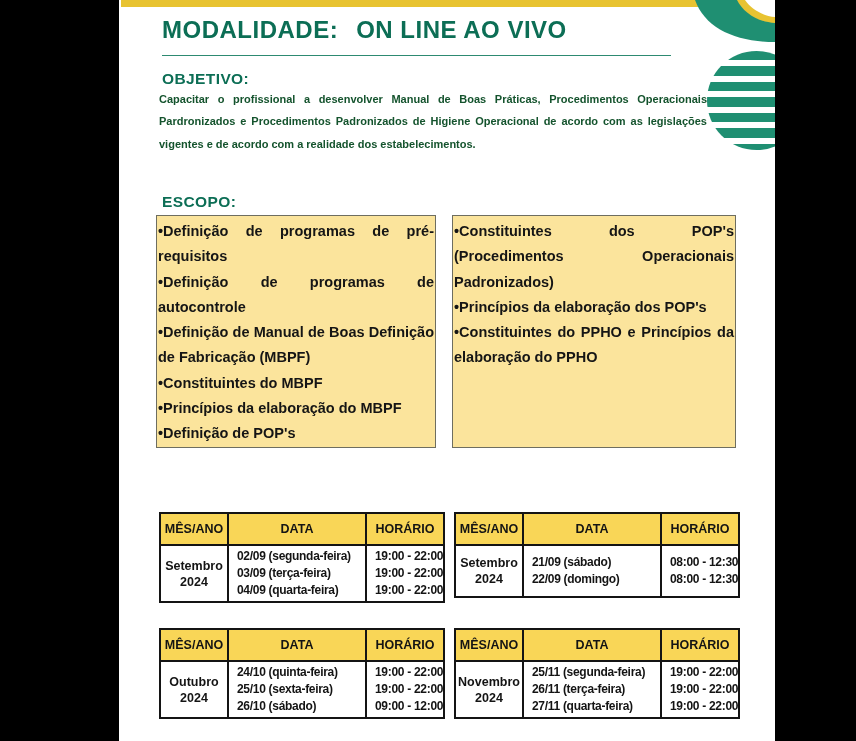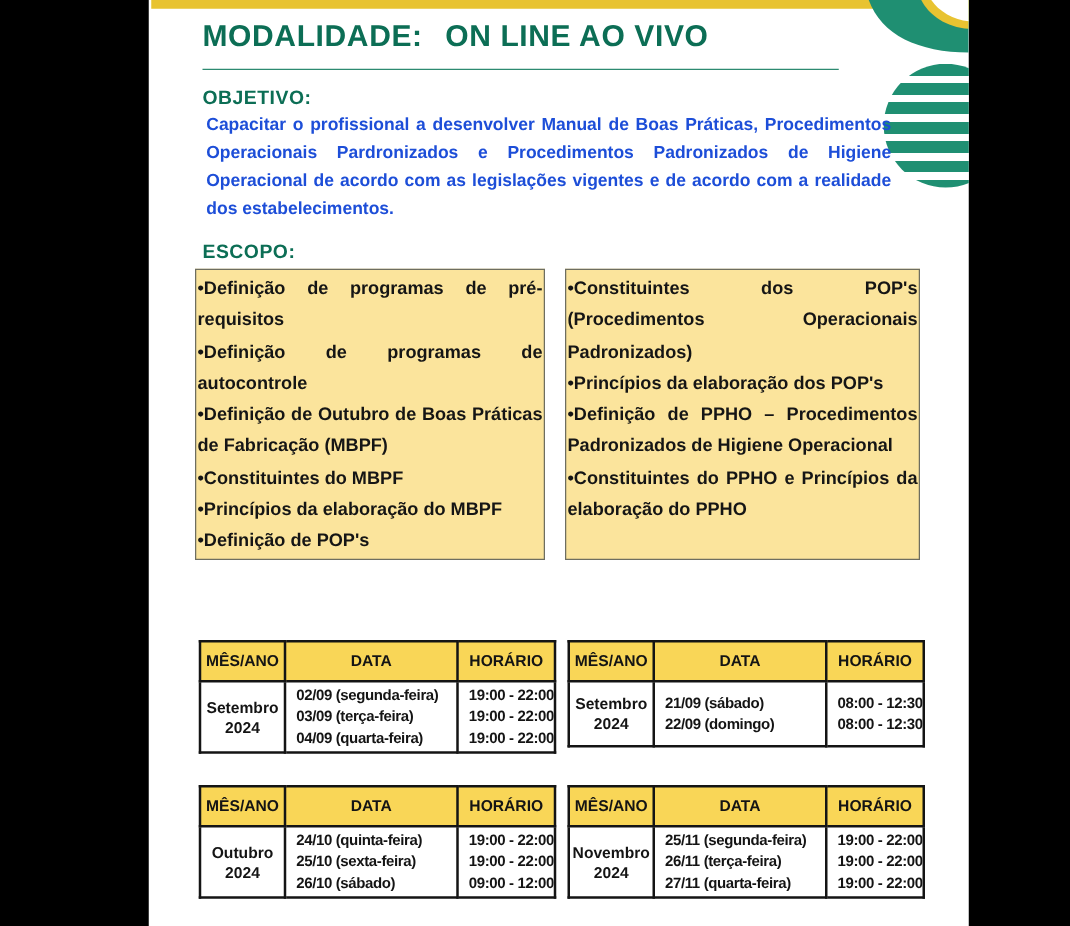--- a/index.html
+++ b/index.html
@@ -41,22 +41,22 @@
     border-top:1.5px solid #2d8a71;
   }
   .section-heading{
     position:absolute;color:#0c6e55;font-weight:800;font-size:15.5px;
     letter-spacing:.4px;white-space:nowrap;
   }
   #objetivo-heading{left:43px;top:70px;}
   #escopo-heading{left:43px;top:193px;}
   #cronograma-heading{left:43px;top:471px;font-size:15px;}
   .objetivo-body{
-    position:absolute;left:46px;top:88px;width:548px;
-    color:#1d4ed8;font-weight:700;font-size:14px;line-height:22.4px;
+    position:absolute;left:40px;top:88px;width:548px;
+    color:#14532d;font-weight:700;font-size:11px;line-height:22.4px;
     text-align:justify;
   }
   
   .scope-box{
     position:absolute;top:215px;height:233px;
     background:#fbe49c;border:1.5px solid #6e6e60;
     padding:3px 1px;box-sizing:border-box;
     color:#151515;font-weight:700;font-size:14.5px;line-height:25.3px;
     text-align:justify;overflow:hidden;
   }
@@ -110,30 +110,29 @@
   <div class="title-underline"></div>
 
   <div class="section-heading" id="objetivo-heading">OBJETIVO:</div>
   <div class="objetivo-body">Capacitar o profissional a desenvolver Manual de Boas Práticas, Procedimentos Operacionais Pardronizados e Procedimentos Padronizados de Higiene Operacional de acordo com as legislações vigentes e de acordo com a realidade dos estabelecimentos.</div>
 
   <div class="section-heading" id="escopo-heading">ESCOPO:</div>
 
   <div class="scope-box" id="scope-left">
     <div class="scope-item">•Definição de programas de pré-requisitos</div>
     <div class="scope-item">•Definição de programas de autocontrole</div>
-    <div class="scope-item">•Definição de Outubro de Boas Práticas de Fabricação (MBPF)</div>
+    <div class="scope-item">•Definição de Manual de Boas Definição de Fabricação (MBPF)</div>
     <div class="scope-item">•Constituintes do MBPF</div>
     <div class="scope-item">•Princípios da elaboração do MBPF</div>
     <div class="scope-item">•Definição de POP's</div>
   </div>
 
   <div class="scope-box" id="scope-right">
     <div class="scope-item">•Constituintes dos POP's (Procedimentos Operacionais Padronizados)</div>
     <div class="scope-item">•Princípios da elaboração dos POP's</div>
-    <div class="scope-item">•Definição de PPHO – Procedimentos Padronizados de Higiene Operacional</div>
     <div class="scope-item">•Constituintes do PPHO e Princípios da elaboração do PPHO</div>
   </div>
 
 
   <table class="sched" id="table-0">
     <thead>
         <tr>
       <th class="col-mes">MÊS/ANO</th>
       <th class="col-data">DATA</th>
       <th class="col-hor">HORÁRIO</th>

